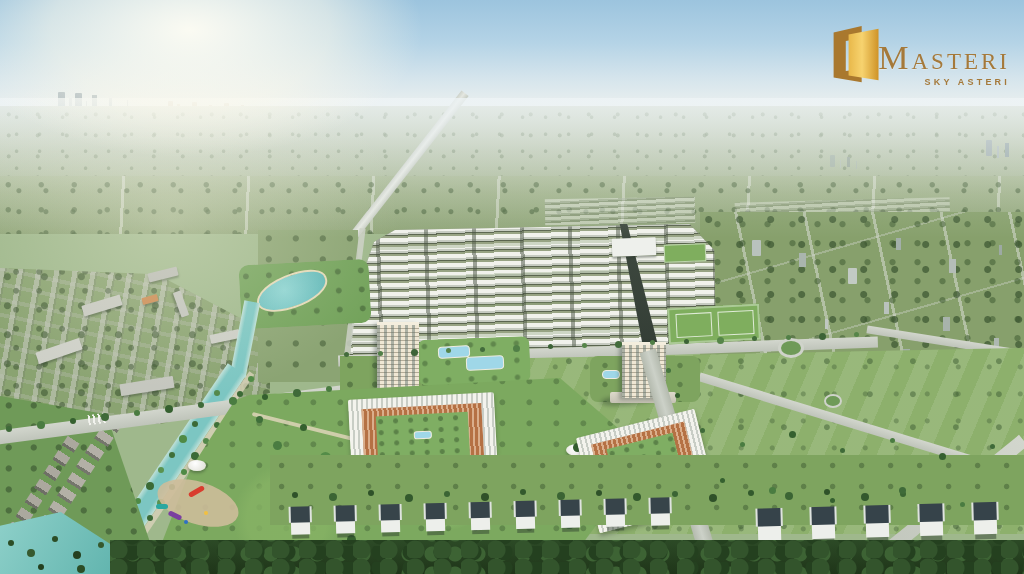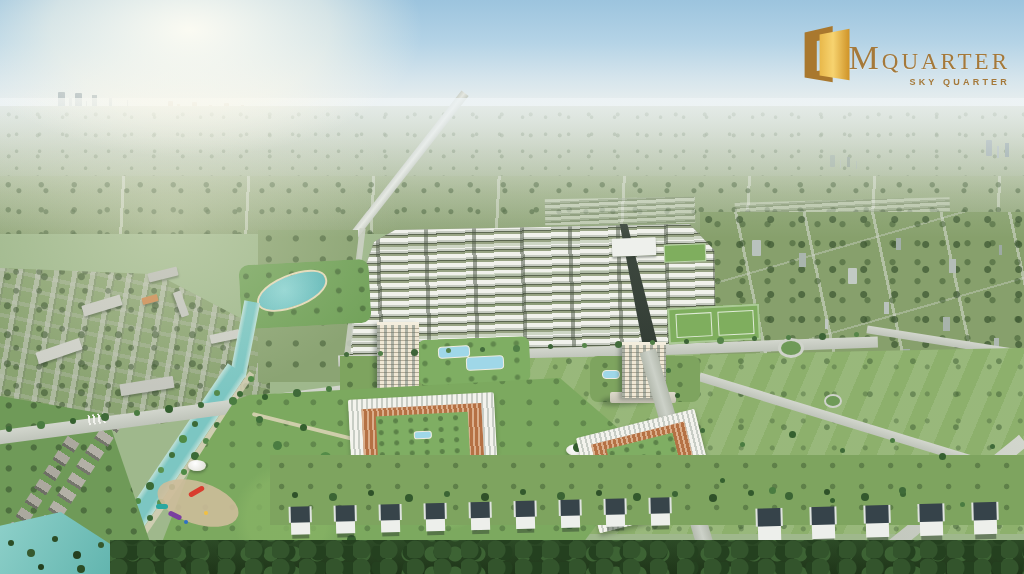--- a/index.html
+++ b/index.html
@@ -432,18 +432,18 @@
             <stop offset="1" stop-color="#cf9327"></stop>
           </linearGradient>
         </defs>
         <polygon points="0,7 30,0 30,13 13,16 13,48 30,46 30,60 0,55" fill="#a9782e"></polygon>
         <polygon points="16,9 48,3 48,58 16,53" fill="url(#lg)"></polygon>
       </svg>
     </span>
     <span class="logo-text">
       <span class="wordmark">
         <span class="initial">M</span>
-        <span class="rest">QUARTER</span>
+        <span class="rest">ASTERI</span>
       </span>
-      <span class="tagline">SKY QUARTER</span>
+      <span class="tagline">SKY ASTERI</span>
     </span>
   </div>
 </div>
 
 </body></html>

